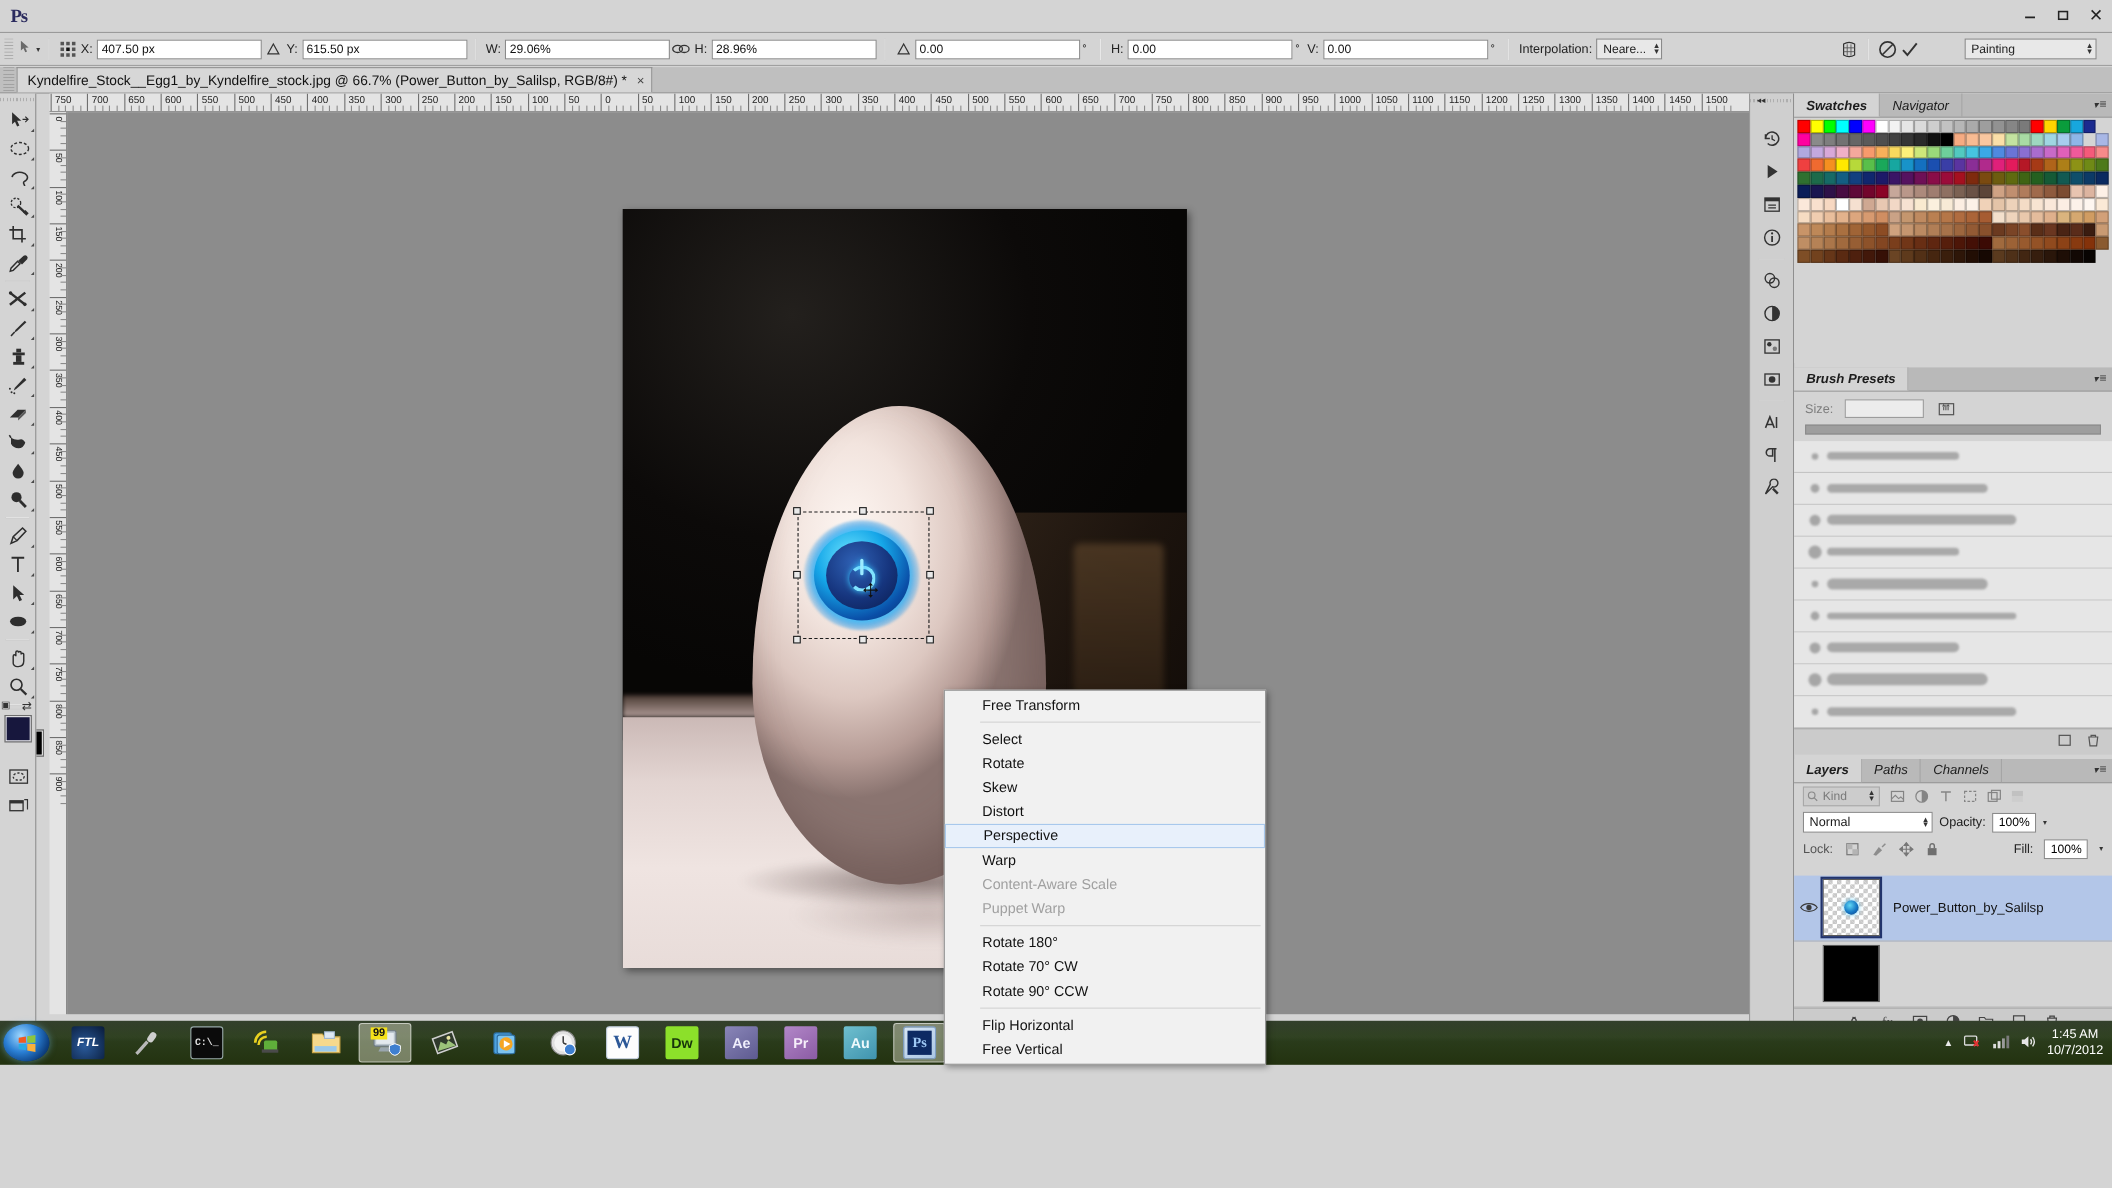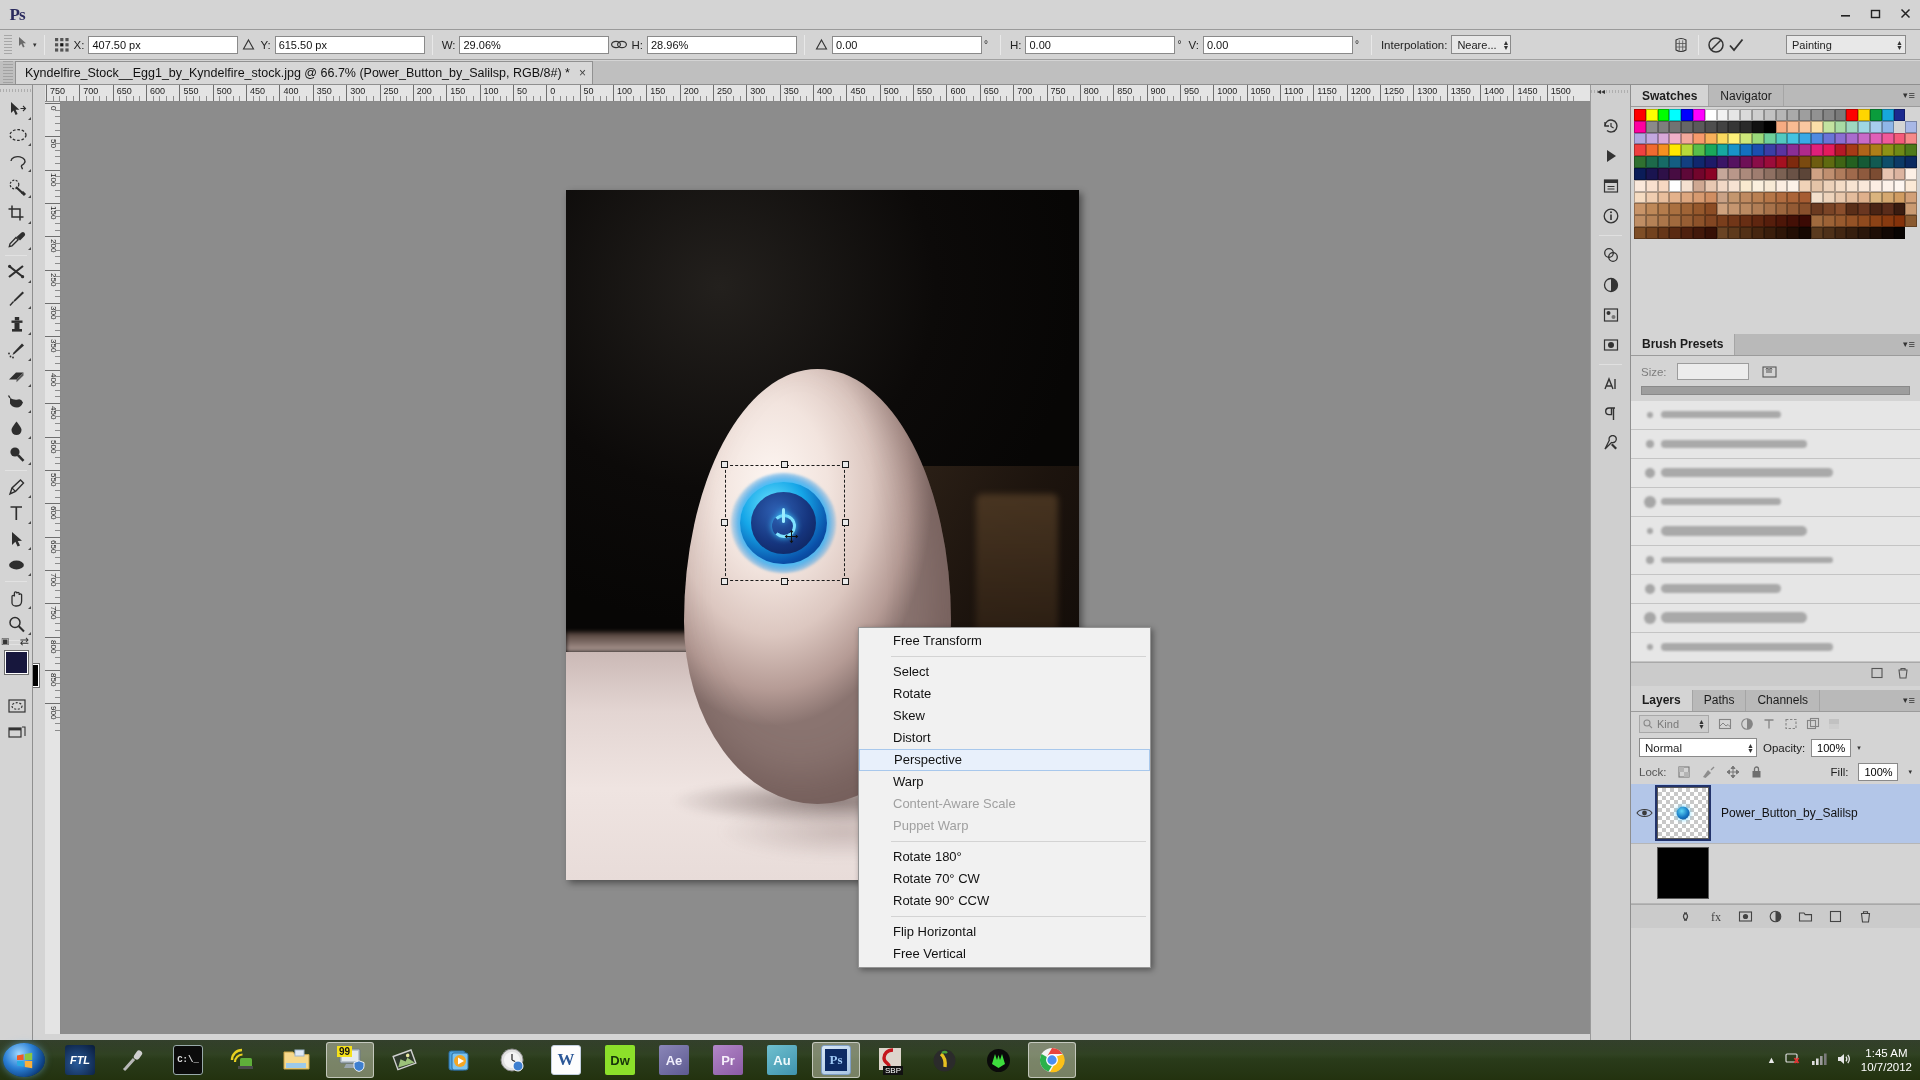--- a/index.html
+++ b/index.html
@@ -4,21 +4,21 @@
 <style>
   * { box-sizing: border-box; margin:0; padding:0; }
   html,body { width:1920px; height:1080px; overflow:hidden; }
   body {
     font-family: "Liberation Sans", sans-serif;
     font-size: 13px;
     background:#d4d4d4;
     color:#1a1a1a;
     -webkit-font-smoothing: antialiased;
   }
-  .app { position:relative; width:1920px; height:1080px; }
+  .app { position:relative; width:1920px; height:968px; }
 
   
   .menubar {
     position:absolute; top:0; left:0; width:1920px; height:30px;
     background:#d4d4d4; border-bottom:1px solid #9a9a9a;
     display:flex; align-items:center;
   }
   .ps-logo {
     width:34px; height:30px; display:flex; align-items:center; justify-content:center;
     font-weight:bold; font-size:17px; color:#2b2b5e; font-family:"Liberation Serif",serif;
@@ -222,20 +222,21 @@
   .rail-grip { height:12px; background-image:repeating-linear-gradient(to right,#8e8e8e 0 1px,transparent 1px 3px);
                background-size:100% 3px; background-repeat:no-repeat; background-position:center; opacity:.5;}
   .rail-btn { width:40px; height:30px; display:flex; align-items:center; justify-content:center; color:#2c2c2c;}
   .rail-div { height:1px; margin:4px 8px; background:#aeaeae; border-bottom:1px solid #e0e0e0;}
   .rail-expand { position:absolute; top:2px; left:6px; font-size:8px; color:#333; }
 
   .panel { background:#d4d4d4; }
   .panel-tabs {
     height:22px; background:#b9b9b9; display:flex; align-items:stretch; position:relative;
     border-bottom:1px solid #9b9b9b;
+    font-style:italic;
   }
   .ptab { padding:0 11px; display:flex; align-items:center; font-size:12px; color:#1c1c1c;
           border-right:1px solid #a5a5a5; }
   .ptab.active { background:#d4d4d4; font-weight:bold; }
   .pmenu { position:absolute; right:5px; top:4px; display:flex; gap:1px; align-items:center; color:#333; font-size:9px;}
 
   .swatch-grid { display:grid; grid-template-columns:repeat(24,1fr); padding:2px 3px 3px 3px; background:#d4d4d4;}
   .swatch { width:100%; aspect-ratio:1/1; border:1px solid rgba(0,0,0,.28); }
 
   .brush-row { height:29px; border-bottom:1px solid #c4c4c4; display:flex; align-items:center; padding-left:8px;
@@ -245,21 +246,21 @@
   .layer-filter { height:24px; display:flex; align-items:center; gap:9px; padding:0 8px; }
   .lf-select { display:flex; align-items:center; gap:4px; border:1px solid #a8a8a8; background:#cccccc;
                height:18px; padding:0 3px; font-size:11px; color:#7a7a7a; width:70px; }
   .blend-row { height:24px; display:flex; align-items:center; gap:6px; padding:0 8px; }
   .blend-select { background:#fff; border:1px solid #8a8a8a; height:19px; font-size:11.5px;
                   display:flex; align-items:center; padding:0 2px 0 5px; width:118px; justify-content:space-between;}
   .op-box { background:#fff; border:1px solid #8a8a8a; height:18px; width:40px; font-size:11px;
             line-height:16px; text-align:center;}
   .lock-row { height:24px; display:flex; align-items:center; gap:10px; padding:0 8px; font-size:11.5px; color:#555;}
   .layer-row { height:60px; display:flex; align-items:center; border-bottom:1px solid #b6b6b6; position:relative;}
-  .layer-row.sel { background:#b3c6e8; }
+  .layer-row.sel { background:#b3c6e8;margin-top:12px; }
   .eye-cell { width:26px; display:flex; align-items:center; justify-content:center; }
   .thumb { width:52px; height:52px; border:1px solid #5a5a5a; background:#fff; position:relative; overflow:hidden;}
   .thumb.sel-thumb { outline:2px solid #22336b; }
   .checker {
     position:absolute; inset:0;
     background-image:
       linear-gradient(45deg,#c8c8c8 25%,transparent 25%,transparent 75%,#c8c8c8 75%),
       linear-gradient(45deg,#c8c8c8 25%,transparent 25%,transparent 75%,#c8c8c8 75%);
     background-size:8px 8px; background-position:0 0,4px 4px; background-color:#fff;
   }

